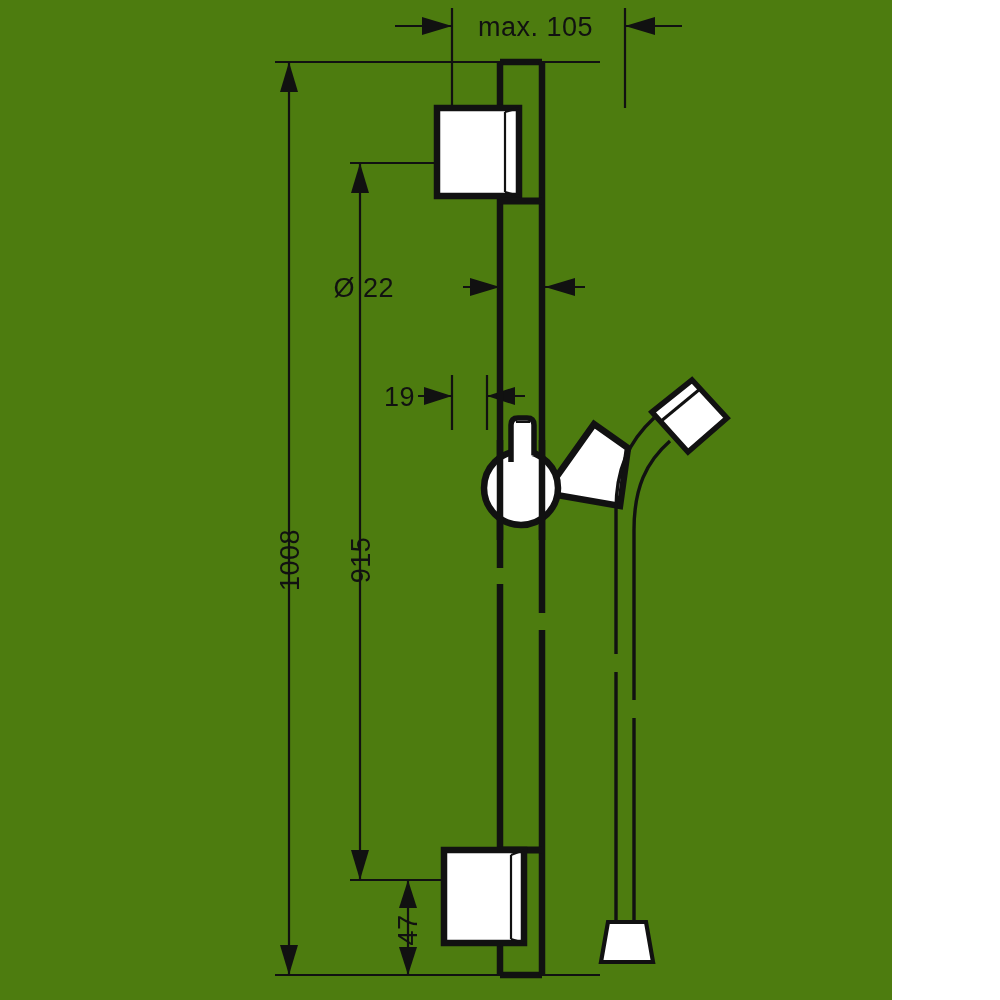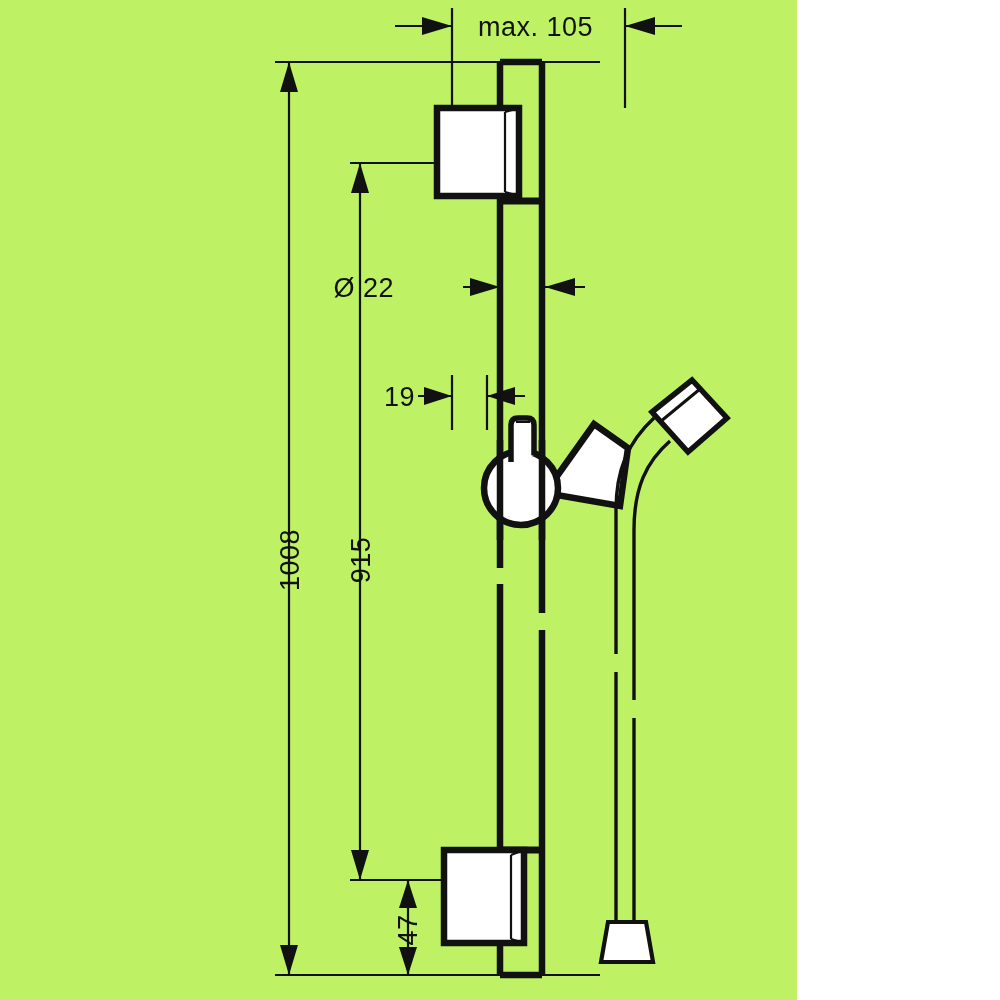--- a/index.html
+++ b/index.html
@@ -1,18 +1,18 @@
 <!DOCTYPE html>
 <html><head>
 <meta charset="utf-8">
 <style>
   html,body{margin:0;padding:0;background:#ffffff;}
   body{width:1000px;height:1000px;overflow:hidden;
        font-family:"Liberation Sans","DejaVu Sans",sans-serif;}
-  #stage{position:relative;width:797px;height:1000px;background:#bef264;}
+  #stage{position:relative;width:892px;height:1000px;background:#4d7c0f;}
   svg#drawing{display:block;width:1000px;height:1000px;}
   .dimtext{font-family:"Liberation Sans","DejaVu Sans",sans-serif;
            font-size:27px;fill:#111111;letter-spacing:0.5px;}
   .dimtext-v{font-family:"Liberation Sans","DejaVu Sans",sans-serif;
              font-size:27px;fill:#111111;letter-spacing:0.5px;}
 </style>
 </head>
 <body>
 
 <div id="stage">

